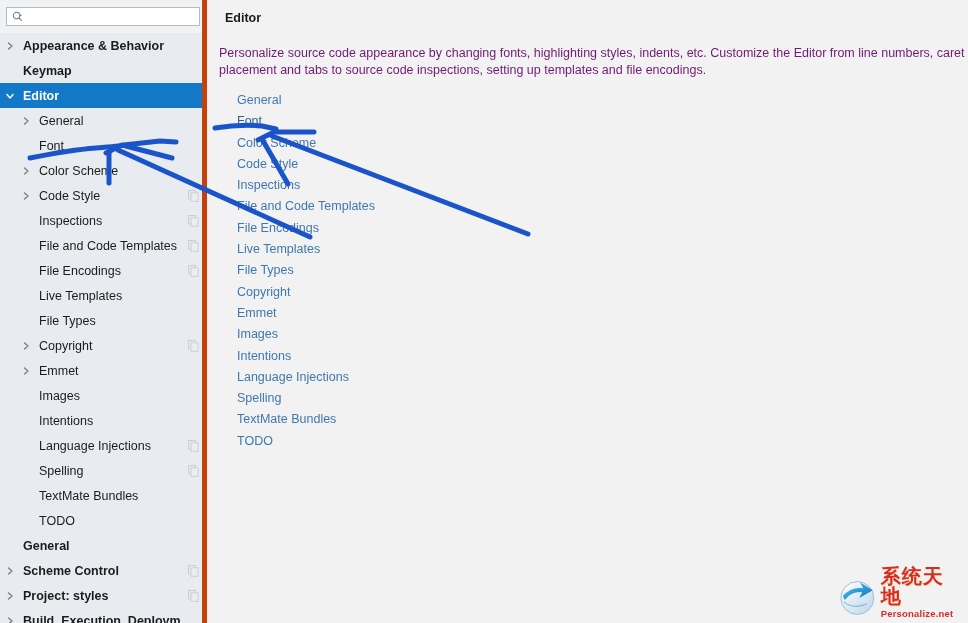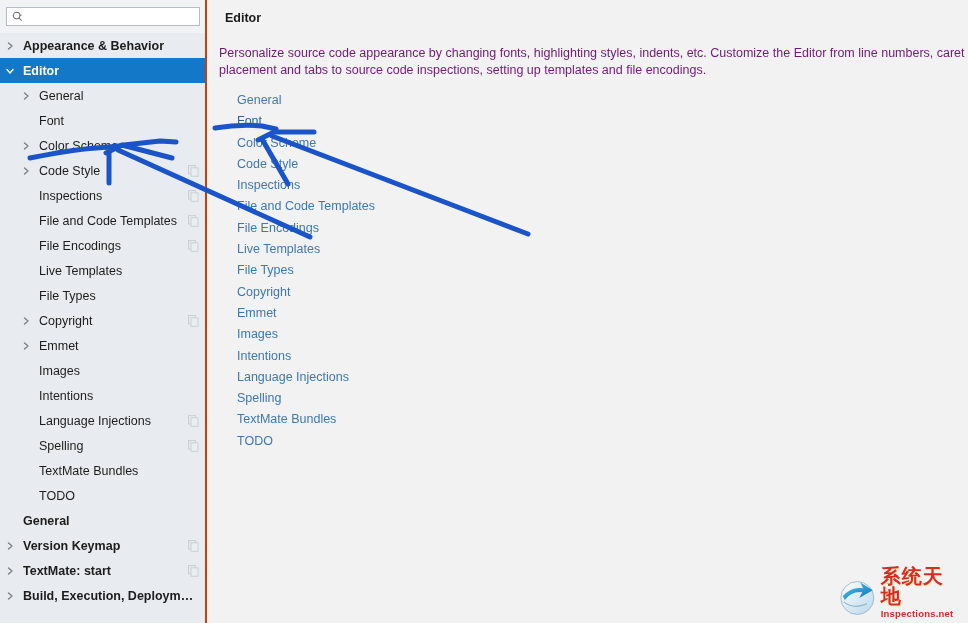--- a/index.html
+++ b/index.html
@@ -20,21 +20,21 @@
   }
 
   
   .sidebar {
     position: absolute;
     left: 0; top: 0;
     width: 207px;
     height: 623px;
     background: #e8ecf0;
     box-sizing: border-box;
-    border-right: 2px solid #c2410c;
+    border-right: 5px solid #c2410c;
     overflow: hidden;
   }
   .search-wrap {
     position: absolute;
     left: 0; top: 0;
     width: 207px;
     height: 33px;
     background: #f0f2f4;
     box-sizing: border-box;
   }
@@ -214,20 +214,24 @@
 
     <div class="tree" id="tree">
         <div class="row lvl0 bold">
           <span class="twisty">
             <svg width="12" height="12" viewBox="0 0 12 12">
               <path d="M4.5 3 L8 6 L4.5 9" fill="none" stroke="#7b8087" stroke-width="1.4" stroke-linecap="round" stroke-linejoin="round"></path>
             </svg>
           </span>
           <span class="label">Appearance &amp; Behavior</span>
         </div>
+        <div class="row lvl0 bold">
+          <span class="twisty none"></span>
+          <span class="label">Keymap</span>
+        </div>
         <div class="row lvl0 bold selected">
           <span class="twisty">
             <svg width="12" height="12" viewBox="0 0 12 12">
               <path d="M3 4.5 L6 8 L9 4.5" fill="none" stroke="#ffffff" stroke-width="1.4" stroke-linecap="round" stroke-linejoin="round"></path>
             </svg>
           </span>
           <span class="label">Editor</span>
         </div>
         <div class="row lvl1">
           <span class="twisty">
@@ -348,33 +352,33 @@
         <div class="row lvl0 bold">
           <span class="twisty none"></span>
           <span class="label">General</span>
         </div>
         <div class="row lvl0 bold">
           <span class="twisty">
             <svg width="12" height="12" viewBox="0 0 12 12">
               <path d="M4.5 3 L8 6 L4.5 9" fill="none" stroke="#7b8087" stroke-width="1.4" stroke-linecap="round" stroke-linejoin="round"></path>
             </svg>
           </span>
-          <span class="label">Version Keymap</span>
-          <span class="copy-ico"><svg width="11" height="12" viewBox="0 0 11 12">
-              <rect x="0.5" y="0.5" width="7" height="8.5" fill="#e3e7ea" stroke="#a9b0b7" stroke-width="1"></rect>
-              <rect x="3" y="2.8" width="7" height="8.5" fill="#eef1f3" stroke="#a9b0b7" stroke-width="1"></rect>
-            </svg></span>
-        </div>
-        <div class="row lvl0 bold">
-          <span class="twisty">
-            <svg width="12" height="12" viewBox="0 0 12 12">
-              <path d="M4.5 3 L8 6 L4.5 9" fill="none" stroke="#7b8087" stroke-width="1.4" stroke-linecap="round" stroke-linejoin="round"></path>
-            </svg>
-          </span>
-          <span class="label">TextMate: start</span>
+          <span class="label">Scheme Control</span>
+          <span class="copy-ico"><svg width="11" height="12" viewBox="0 0 11 12">
+              <rect x="0.5" y="0.5" width="7" height="8.5" fill="#e3e7ea" stroke="#a9b0b7" stroke-width="1"></rect>
+              <rect x="3" y="2.8" width="7" height="8.5" fill="#eef1f3" stroke="#a9b0b7" stroke-width="1"></rect>
+            </svg></span>
+        </div>
+        <div class="row lvl0 bold">
+          <span class="twisty">
+            <svg width="12" height="12" viewBox="0 0 12 12">
+              <path d="M4.5 3 L8 6 L4.5 9" fill="none" stroke="#7b8087" stroke-width="1.4" stroke-linecap="round" stroke-linejoin="round"></path>
+            </svg>
+          </span>
+          <span class="label">Project: styles</span>
           <span class="copy-ico"><svg width="11" height="12" viewBox="0 0 11 12">
               <rect x="0.5" y="0.5" width="7" height="8.5" fill="#e3e7ea" stroke="#a9b0b7" stroke-width="1"></rect>
               <rect x="3" y="2.8" width="7" height="8.5" fill="#eef1f3" stroke="#a9b0b7" stroke-width="1"></rect>
             </svg></span>
         </div>
         <div class="row lvl0 bold">
           <span class="twisty">
             <svg width="12" height="12" viewBox="0 0 12 12">
               <path d="M4.5 3 L8 6 L4.5 9" fill="none" stroke="#7b8087" stroke-width="1.4" stroke-linecap="round" stroke-linejoin="round"></path>
             </svg>
@@ -437,17 +441,17 @@
           <stop offset="0" stop-color="#49c6ef"></stop>
           <stop offset="1" stop-color="#1272b8"></stop>
         </linearGradient>
       </defs>
       <circle cx="20" cy="20" r="17" fill="url(#gq)" stroke="#9fbcd0" stroke-width="1"></circle>
       <path d="M5 18 Q 14 8 26 10 L 23 4 L 36 12 L 22 20 L 25 14 Q 14 13 7 22 Z" fill="url(#gb)"></path>
       <path d="M6 24 Q 16 32 30 26" stroke="#8fb6cf" stroke-width="1.2" fill="none"></path>
     </svg>
     <div class="wm-text">
       <span class="wm-cn">系统天地</span>
-      <span class="wm-en">Inspections.net</span>
+      <span class="wm-en">Personalize.net</span>
     </div>
   </div>
 
 </div>
 
 </body></html>

